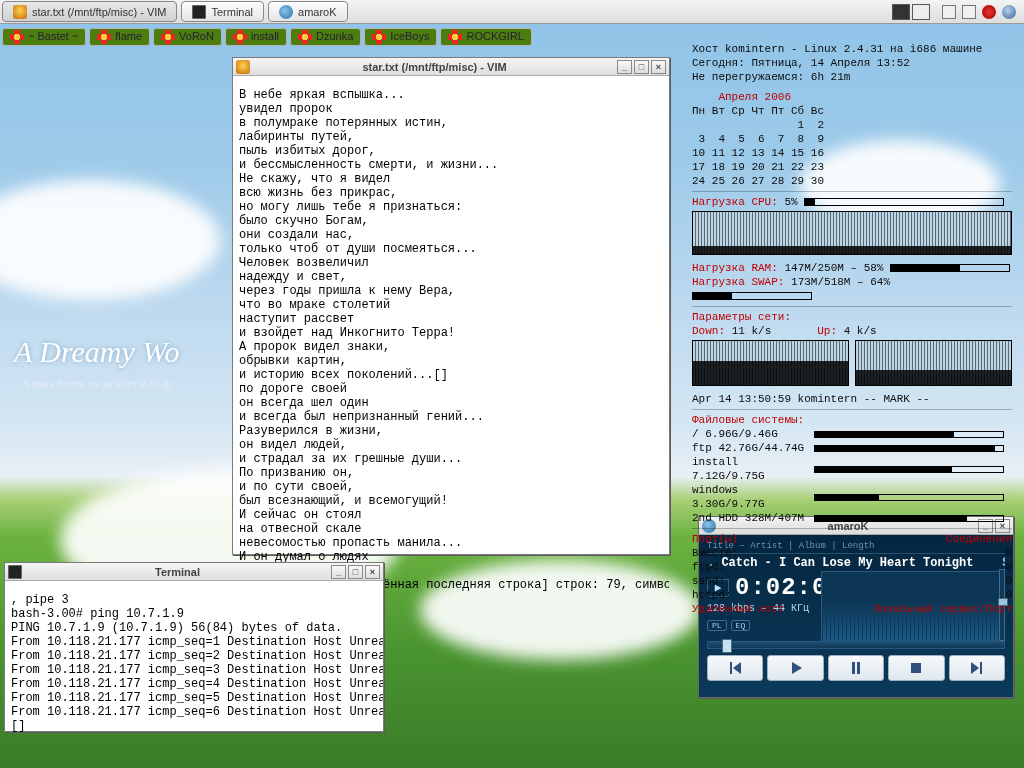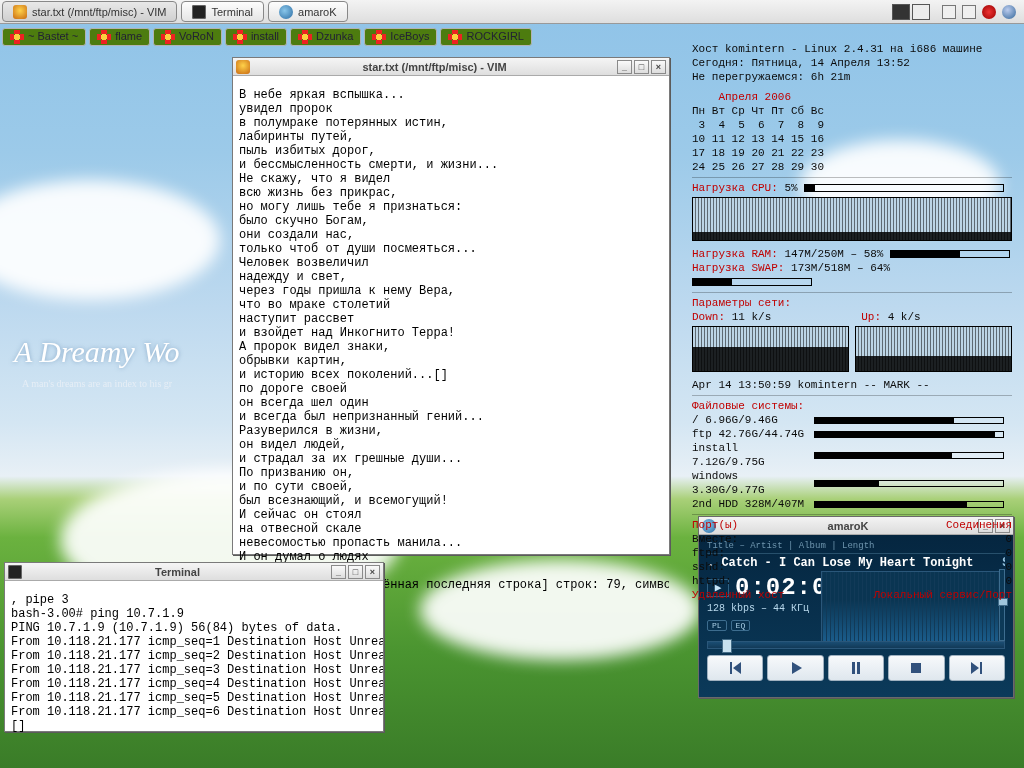--- a/index.html
+++ b/index.html
@@ -363,41 +363,42 @@
   </div>
 </div>
 
 <div class="sysmon">
   <div>Хост komintern - Linux 2.4.31 на i686 машине</div>
   <div>Сегодня: Пятница, 14 Апреля 13:52</div>
   <div>Не перегружаемся: 6h 21m</div>
   <div class="sep"></div>
   <div class="cal hdr">    Апреля 2006</div>
   <div class="cal">Пн Вт Ср Чт Пт Сб Вс</div>
+  <div class="cal">                1  2</div>
   <div class="cal"> 3  4  5  6  7  8  9</div>
   <div class="cal">10 11 12 13 14 15 16</div>
   <div class="cal">17 18 19 20 21 22 23</div>
   <div class="cal">24 25 26 27 28 29 30</div>
   <div class="hr"></div>
   <div><span class="hdr">Нагрузка CPU:</span>
        <span>5%</span>
        <span class="bar" style="width:200px;"><span class="fill" style="width:5%"></span></span></div>
   <div class="graph">
       <div class="spikes"></div>
     </div>
   <div class="sep"></div>
   <div><span class="hdr">Нагрузка RAM:</span>
        <span>147M/250M – 58%</span>
        <span class="bar" style="width:120px;"><span class="fill" style="width:58%"></span></span></div>
   <div><span class="hdr">Нагрузка SWAP:</span>
        <span>173M/518M – 64%</span>
        <span class="bar" style="width:120px;"><span class="fill" style="width:33%"></span></span></div>
   <div class="hr"></div>
   <div class="hdr">Параметры сети:</div>
-  <div style="display:flex; gap:90px;">
+  <div style="display:flex; gap:46px;">
     <span><span class="hdr">Down:</span> <span>11 k/s</span></span>
     <span><span class="hdr">Up:</span> <span>4 k/s</span></span>
   </div>
   <div class="netgraphs">
     <div class="graph">
         <div class="spikes" style="background:linear-gradient(to top, rgba(0,0,0,0.85) 0 55%, transparent 55%)"></div>
       </div>
     <div class="graph">
         <div class="spikes" style="background:linear-gradient(to top, rgba(0,0,0,0.85) 0 35%, transparent 35%)"></div>
       </div>

